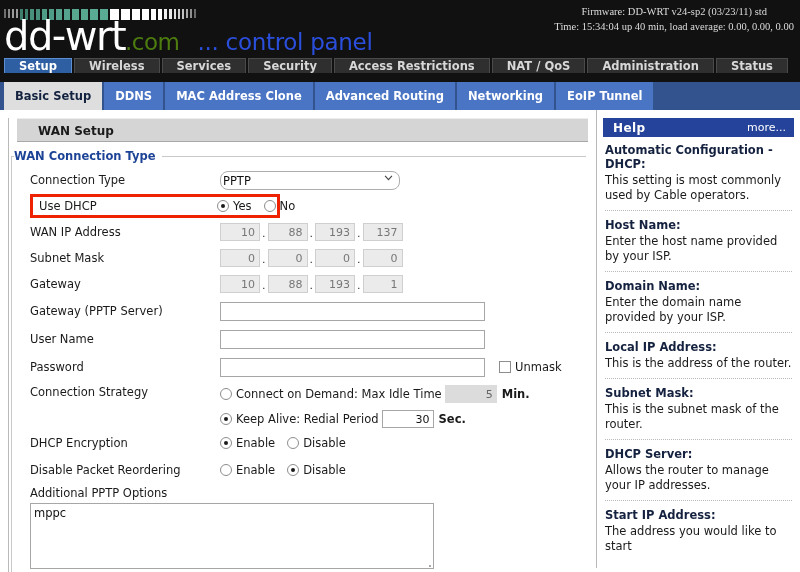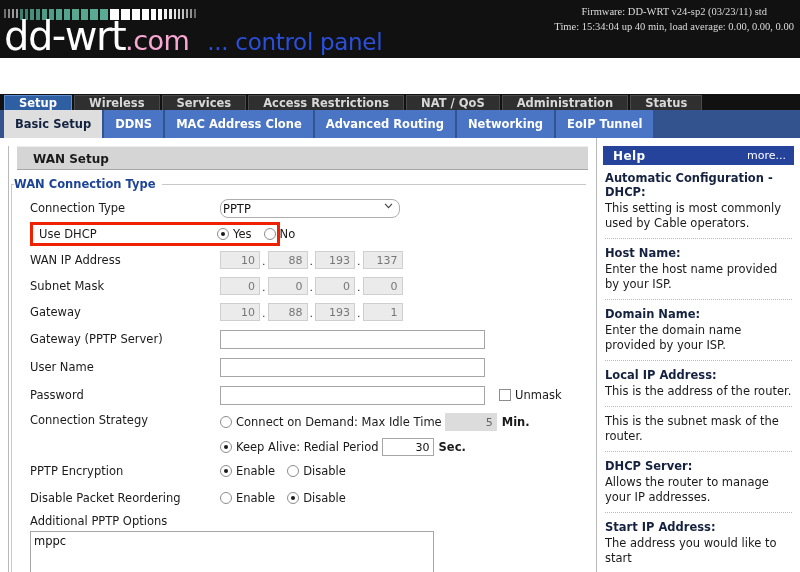--- a/index.html
+++ b/index.html
@@ -44,23 +44,23 @@
   .logo .dd {
     font-family: "DejaVu Sans", sans-serif;
     font-size: 40px;
     font-weight: 400;
     color: #ffffff;
     letter-spacing: -1.5px;
     vertical-align: baseline;
   }
   .logo .com {
     font-family: "DejaVu Sans", sans-serif;
-    font-size: 27px;
+    font-size: 23px;
     font-weight: 400;
-    color: #f9a8d4;
+    color: #4d7c0f;
     letter-spacing: -0.5px;
   }
   .logo .cpanel {
     font-family: "DejaVu Sans", sans-serif;
     font-size: 23px;
     font-weight: 400;
     color: #2b4fdd;
     letter-spacing: -0.3px;
     margin-left: 18px;
   }
@@ -72,27 +72,26 @@
     color: #dddddd;
     font-size: 10.5px;
     line-height: 15px;
     font-family: Liberation Serif, serif;
   }
   .sysinfo div { white-space: nowrap; }
 
   
   .tabrow1 {
     position: relative;
-    height: 16px;
+    height: 24px;
     background: #111111;
     display: flex;
-    align-items: center;
+    align-items: flex-start;
     padding-left: 4px;
     border-bottom: 0;
-    margin-top: 36px;
   }
   .tab1 {
     display: flex; align-items: center;
     padding: 0 14px;
     margin-right: 2px;
     background: #2f2f2f;
     color: #d8d8d8;
     font-size: 11.5px;
     font-weight: bold;
     border-top: 1px solid #4a4a4a;
@@ -154,21 +153,21 @@
     height: 458px;
   }
 
   .section-title {
     margin: 8px 8px 0 8px;
     background: #d5d5d5;
     border-top: 1px solid #ededed;
     border-bottom: 1px solid #a8a8a8;
     height: 24px;
     line-height: 24px;
-    padding-left: 16px;
+    padding-left: 21px;
     font-size: 12px;
     font-weight: bold;
     color: #1a1a1a;
   }
 
   .fieldset {
     margin: 14px 10px 0 2px;
     position: relative;
     border-top: 1px solid #c8c8c8;
     border-left: 1px solid #c8c8c8;
@@ -420,20 +419,23 @@
       <div class="tab1 active">
         <span>Setup</span>
       </div>
       <div class="tab1">
         <span>Wireless</span>
       </div>
       <div class="tab1">
         <span>Services</span>
       </div>
       <div class="tab1">
+        <span>Security</span>
+      </div>
+      <div class="tab1">
         <span>Access Restrictions</span>
       </div>
       <div class="tab1">
         <span>NAT / QoS</span>
       </div>
       <div class="tab1">
         <span>Administration</span>
       </div>
       <div class="tab1">
         <span>Status</span>
@@ -579,21 +581,21 @@
                   <span class="rdot on"></span>
                   <span>Keep Alive: Redial Period</span>
                 </span>
                 <input class="num" type="text" id="redial" value="30" style="">
                 <span class="unit">Sec.</span>
               </div>
             </div>
           </div>
 
           <div class="frow" style="min-height:27px;">
-            <div class="flabel">PPTP Encryption</div>
+            <div class="flabel">DHCP Encryption</div>
             <div class="fctl">
               <span class="radio">
                 <span class="rdot on"></span>
                 <span>Enable</span>
               </span>
               <span class="radio">
                 <span class="rdot"></span>
                 <span>Disable</span>
               </span>
             </div>
@@ -646,20 +648,21 @@
           </div>
           <div class="help-item">
             <div class="help-term">Domain Name:</div>
             <div class="help-def">Enter the domain name provided by your ISP.</div>
           </div>
           <div class="help-item">
             <div class="help-term">Local IP Address:</div>
             <div class="help-def">This is the address of the router.</div>
           </div>
           <div class="help-item">
+            <div class="help-term">Subnet Mask:</div>
             <div class="help-def">This is the subnet mask of the router.</div>
           </div>
           <div class="help-item">
             <div class="help-term">DHCP Server:</div>
             <div class="help-def">Allows the router to manage your IP addresses.</div>
           </div>
           <div class="help-item">
             <div class="help-term">Start IP Address:</div>
             <div class="help-def">The address you would like to start</div>
           </div>

